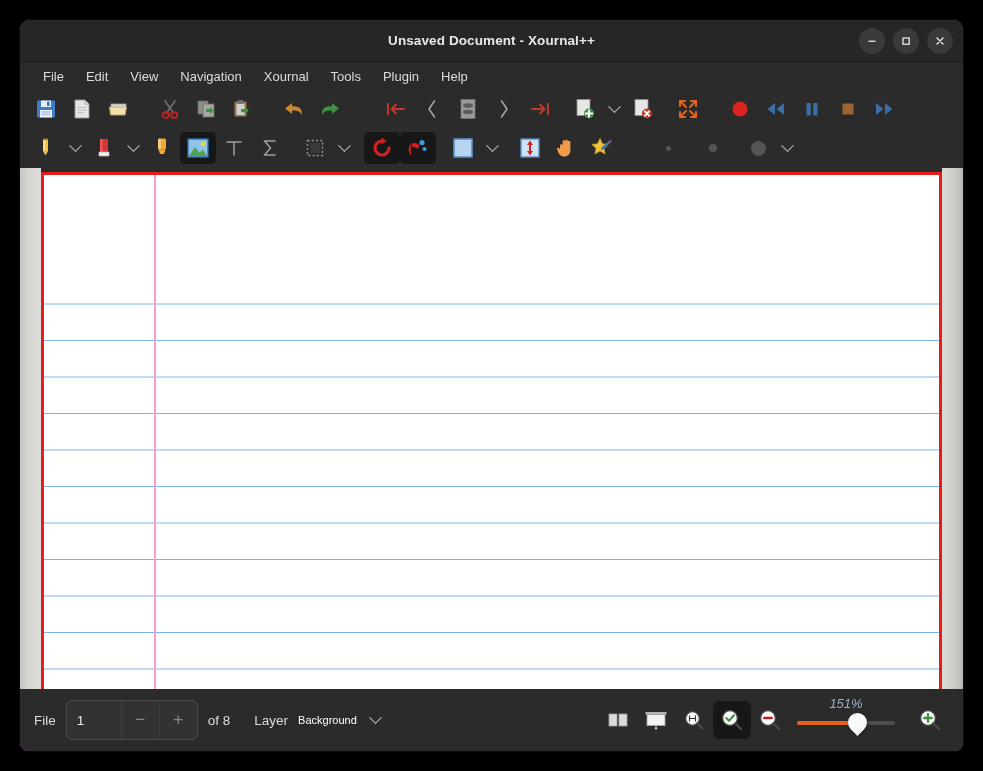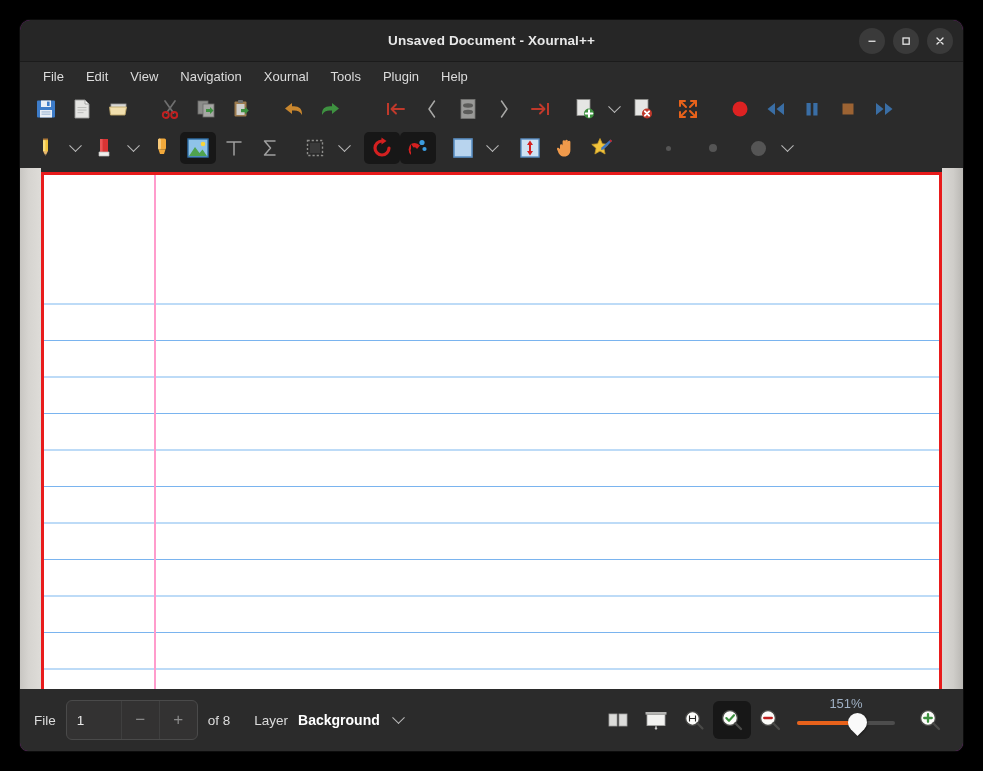--- a/index.html
+++ b/index.html
@@ -140,21 +140,21 @@
 
   
   #statusbar {
     height: 62px; flex: 0 0 62px;
     background: #2b2b2b;
     display: flex; align-items: center;
     padding: 0 14px;
     gap: 0;
   }
   .sb-label { color: #dcdcdc; font-size: 13.5px; white-space: nowrap; }
-  .sb-bold { color: #ffffff; font-size: 14px; font-weight: bold; white-space: nowrap; }
+  .sb-bold { color: #ffffff; font-size: 11px; font-weight: normal; white-space: nowrap; }
 
   #page-spin {
     display: flex; align-items: center;
     height: 40px;
     margin: 0 10px;
     border: 1px solid #4a4a4a;
     border-radius: 6px;
     background: #333232;
     overflow: hidden;
   }
@@ -178,20 +178,21 @@
     display: flex; align-items: center; justify-content: center;
     border-radius: 6px; cursor: pointer; flex: 0 0 auto;
   }
   .sb-btn.active { background: #171717; }
 
   #zoom-slider-wrap {
     position: relative; width: 98px; height: 40px;
     margin: 0 6px 0 8px;
     display: flex; align-items: center;
     cursor: pointer;
+    font-style: italic;
   }
   #zoom-track {
     position: absolute; left: 0; right: 0; top: 21px; height: 4px;
     background: #4d4d4d; border-radius: 2px;
   }
   #zoom-fill {
     position: absolute; left: 0; top: 21px; height: 4px;
     background: #e8621b; border-radius: 2px;
   }
   #zoom-handle {

